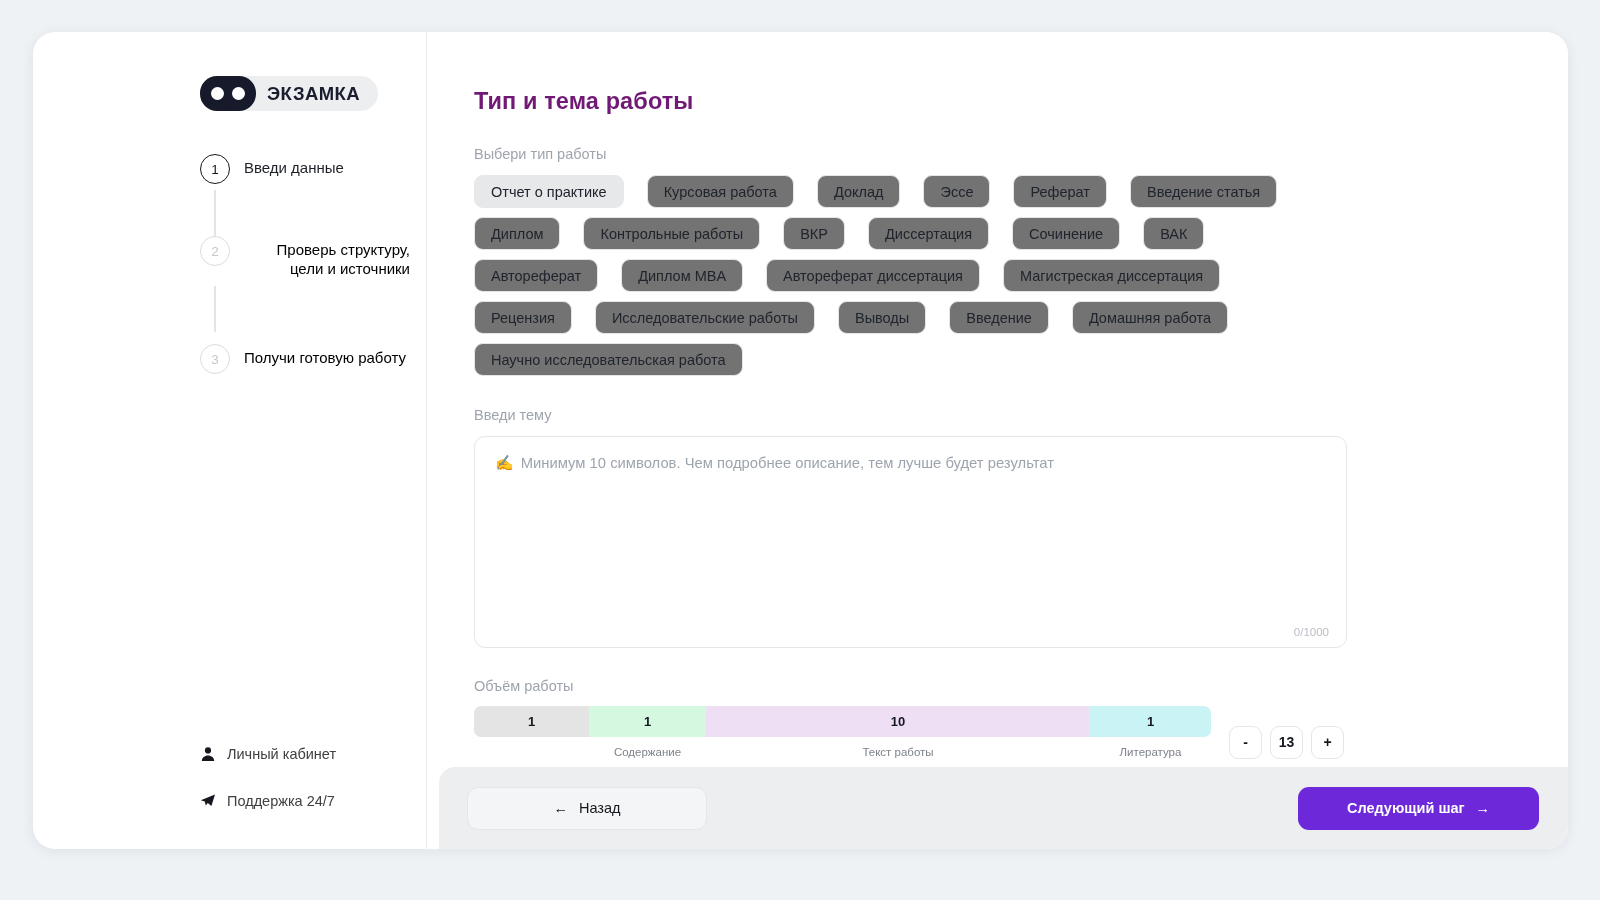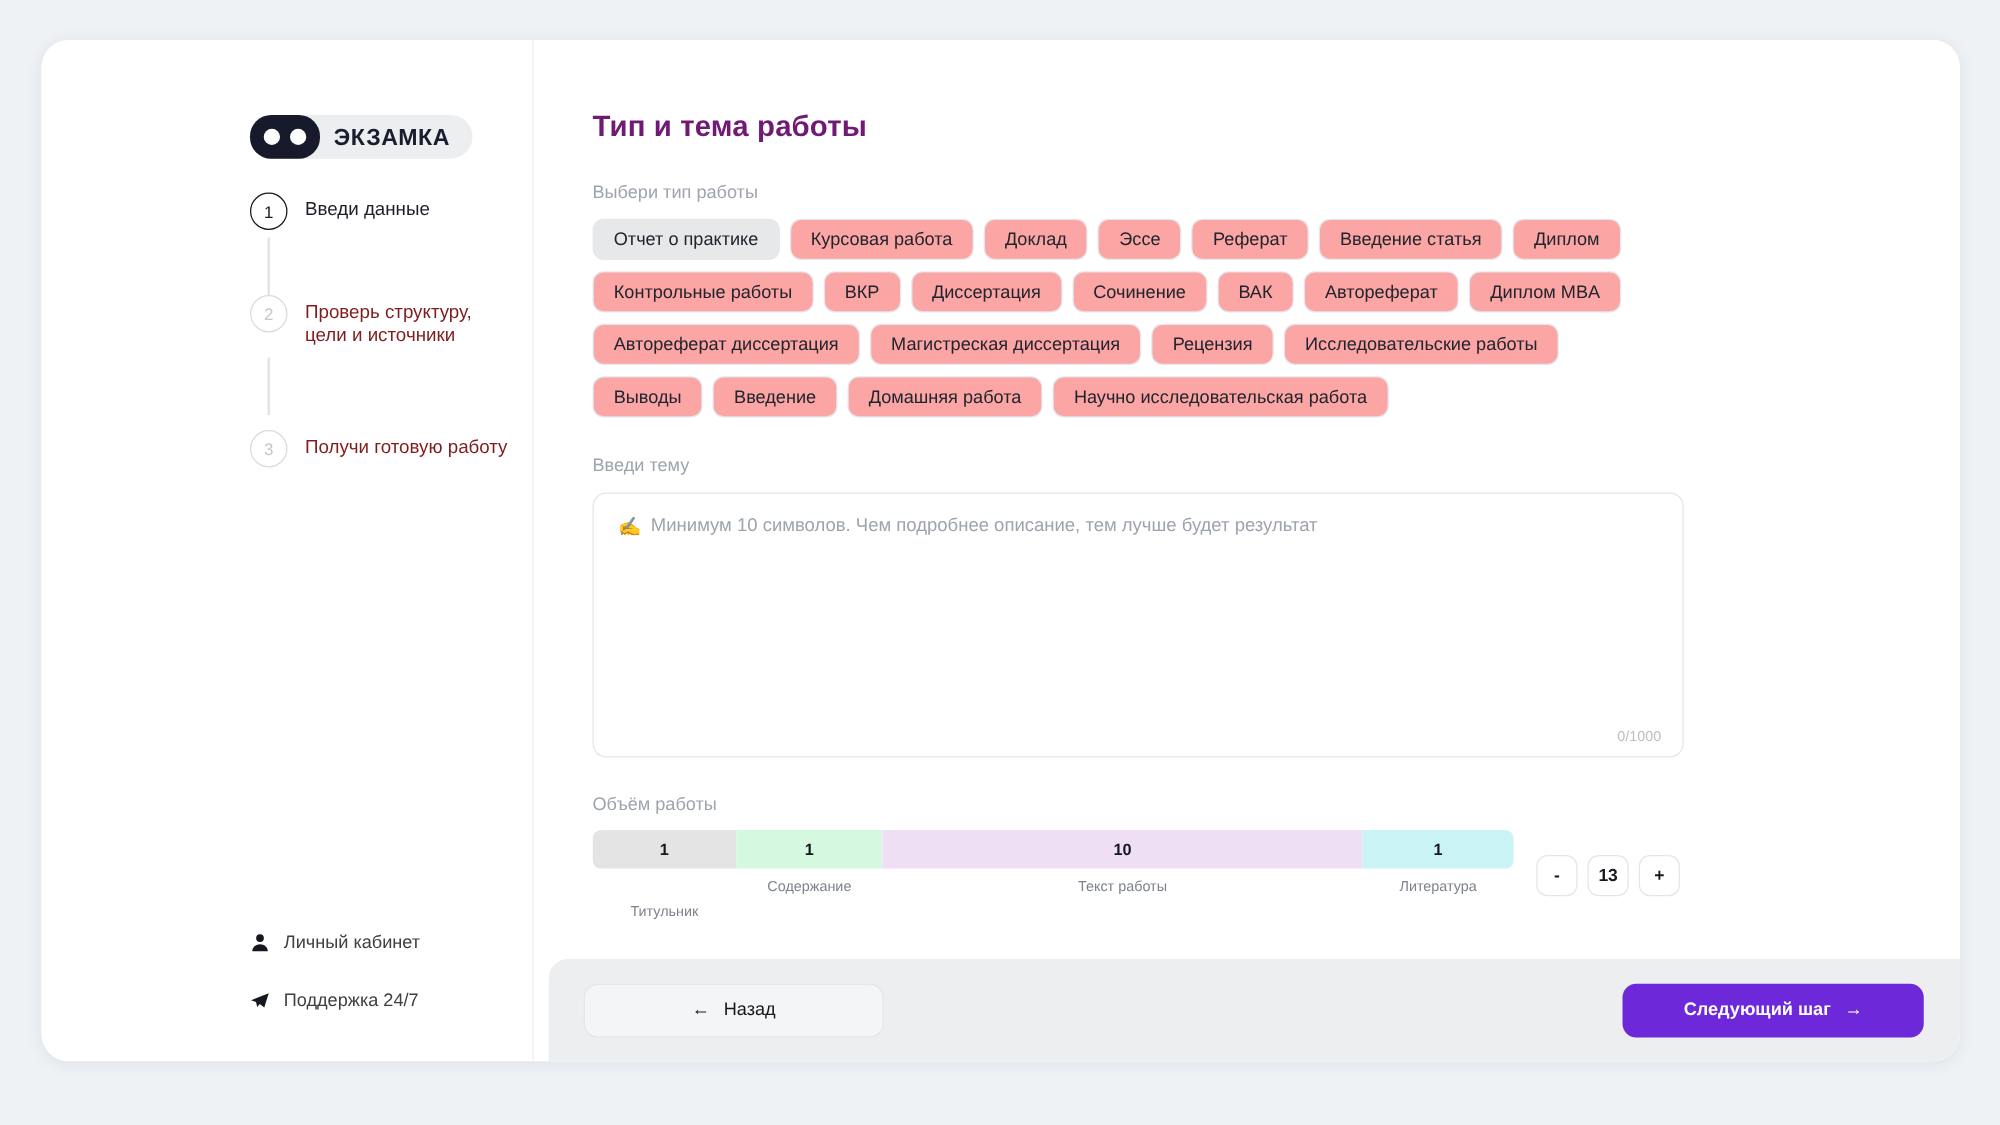--- a/index.html
+++ b/index.html
@@ -23,21 +23,21 @@
   
   .sidebar {
     width: 394px;
     flex: 0 0 394px;
     border-right: 1px solid #e9ecef;
     position: relative;
     padding: 0;
   }
   .logo {
     position: absolute;
-    left: 167px; top: 60px;
+    left: 167px; top: 44px;
     height: 35px;
     background: #eceef0;
     border-radius: 18px;
     display: flex;
     align-items: center;
     padding-right: 18px;
   }
   .logo-mark {
     width: 56px; height: 35px;
     background: #171a2b;
@@ -78,21 +78,21 @@
     color: #17181c;
     background: #fff;
   }
   .step.inactive .step-circle { border-color: #d8dbe0; color: #c3c7cd; }
   .step-label {
     font-size: 15px;
     color: #1c1f26;
     line-height: 1.25;
     padding-top: 5px;
   }
-  .step.inactive .step-label { color: #7f1d1d; }
+  .step.inactive .step-label { color: #000000; text-align: right; }
   .step-connector {
     width: 1.5px; height: 46px;
     background: #e1e4e8;
     margin-left: 14px;
   }
   .step-block { margin-bottom: 0; }
 
   .sidebar-bottom {
     position: absolute;
     left: 167px; bottom: 40px;
@@ -126,29 +126,29 @@
   }
   .field-label {
     font-size: 14.5px;
     color: #9ea4ad;
     margin-top: 31px;
     margin-bottom: 13px;
   }
   .chips {
     display: flex;
     flex-wrap: wrap;
-    gap: 9px 8px;
+    gap: 9px 23px;
     max-width: 860px;
   }
   .chip {
     height: 33px;
     padding: 0 16px;
     border: 1px solid #e3e6ea;
     border-radius: 9px;
-    background: #fca5a5;
+    background: #737373;
     font-size: 14.5px;
     color: #20242c;
     display: inline-flex;
     align-items: center;
     white-space: nowrap;
     font-family: "Liberation Sans", sans-serif;
     cursor: pointer;
   }
   .chip.selected {
     background: #e6e8ea;

